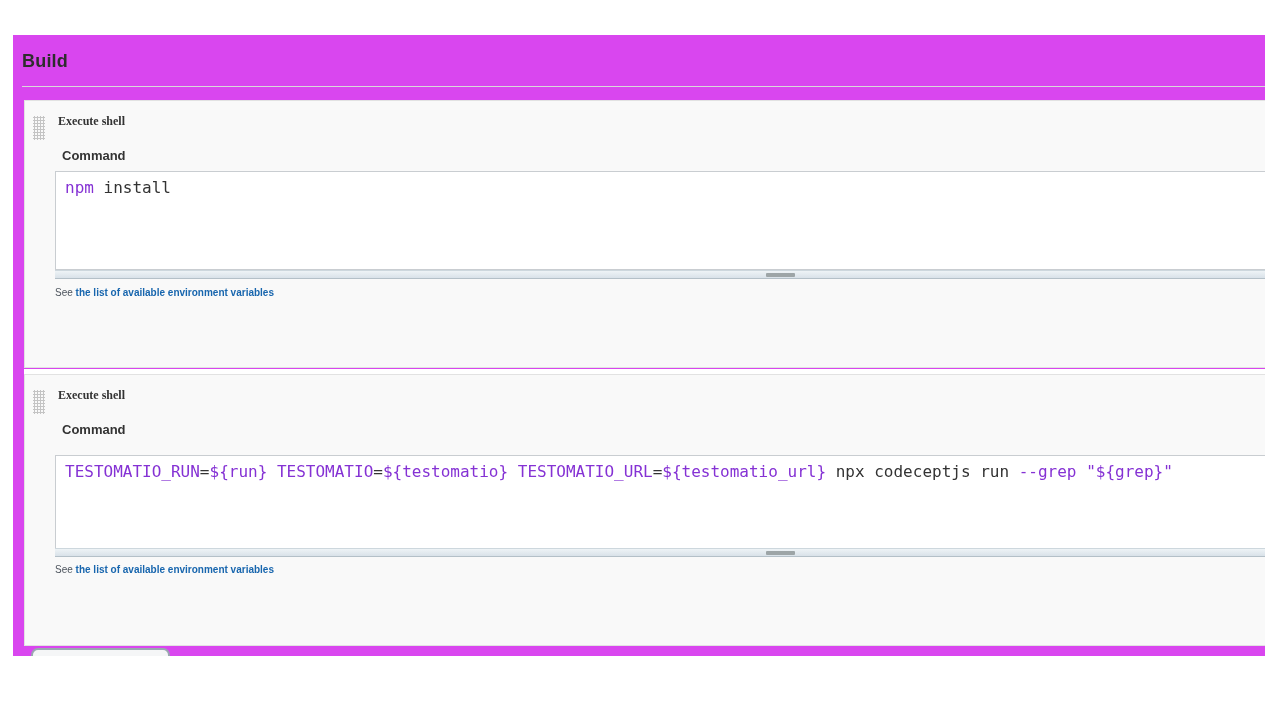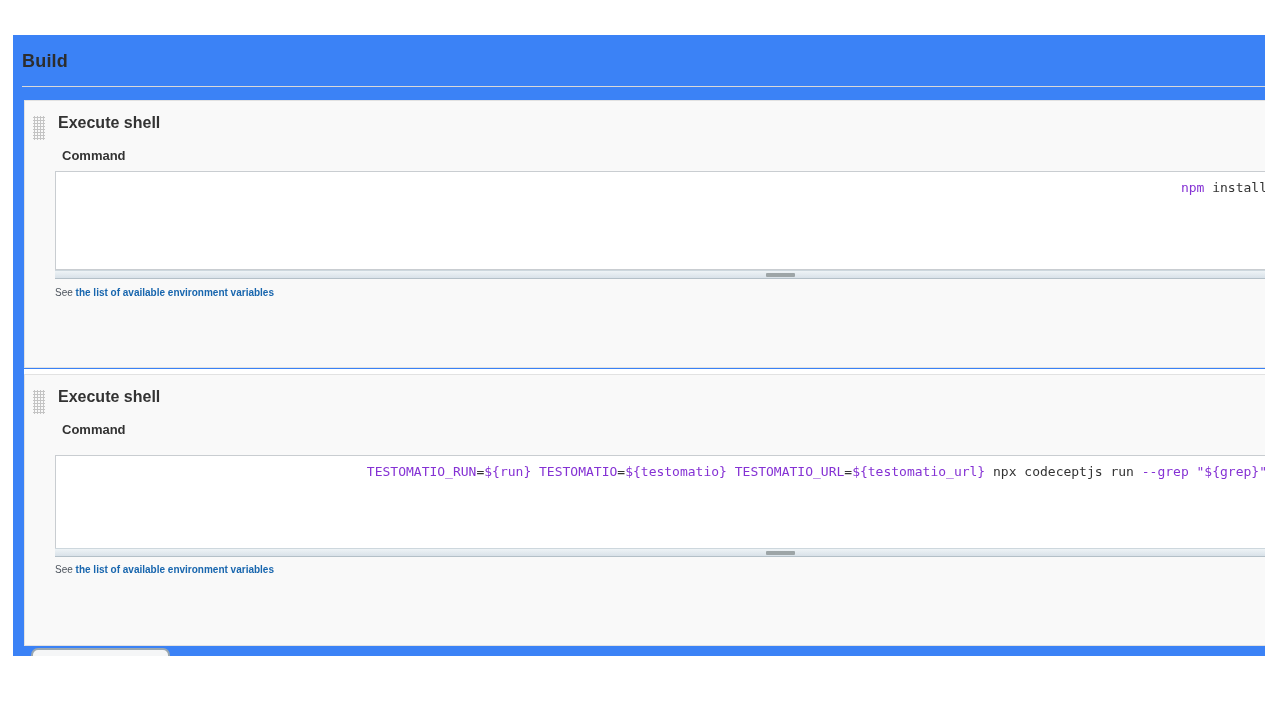--- a/index.html
+++ b/index.html
@@ -1,41 +1,41 @@
 <!DOCTYPE html>
 <html><head>
 <meta charset="utf-8">
 <style>
   * { margin:0; padding:0; box-sizing:border-box; }
   html,body { width:1280px; height:720px; background:#ffffff; overflow:hidden;
               font-family:"Liberation Sans", sans-serif; }
 
   .panel { position:absolute; left:13px; top:35px; width:1252px; height:621px;
-           background:#3b82f6; overflow:hidden;text-align:right; }
+           background:#d946ef; overflow:hidden; }
 
   .page-title { position:absolute; left:9px; top:16px; font-size:18px; font-weight:bold;
                 color:#2d2d2d; letter-spacing:.2px; }
   .section-rule { position:absolute; left:9px; right:0; top:51px; height:1px; background:#d9d9d9; }
 
   .step-card { position:absolute; left:11px; right:-2px; background:#f9f9f9;
                border:1px solid #e2e2e2; border-right:none; }
   .card-1 { top:65px;  height:268px; }
   .card-2 { top:339px; height:272px; }
   .card-gap { position:absolute; left:11px; right:0; top:334px; height:5px; background:#ffffff; }
 
   .drag-handle { position:absolute; left:8px; top:15px; width:12px; height:24px;
                  background-image:radial-gradient(#c4c4c4 1px, transparent 1.3px);
                  background-size:3px 3px; cursor:move; }
 
-  .step-title { position:absolute; left:33px; top:13px; font-size:16px; font-weight:bold; color:#333333; }
+  .step-title { position:absolute; left:33px; top:13px; font-size:12px; font-weight:bold; color:#333333;font-family:Liberation Serif, serif; }
   .cmd-label  { position:absolute; left:37px; top:47px; font-size:13px; font-weight:bold; color:#333333; }
 
   .editor { position:absolute; left:30px; right:0; height:99px; background:#ffffff;
             border:1px solid #c9cdd1; border-right:none; overflow:hidden;
-            font-family:"DejaVu Sans Mono", monospace; font-size:13px; line-height:18px;
+            font-family:"DejaVu Sans Mono", monospace; font-size:16px; line-height:18px;
             padding:7px 0 0 9px; white-space:pre; cursor:text; }
   .card-1 .editor { top:70px; }
   .card-2 .editor { top:80px; }
   .tok-violet { color:#8532d4; }
   .tok-plain  { color:#333333; }
 
   .resize-bar { position:absolute; left:30px; right:0; height:9px;
                 background:linear-gradient(#eef3f6, #d9e2e9);
                 border-top:1px solid #cdd7dd; border-bottom:1px solid #b4c0c8; cursor:ns-resize; }
   .card-1 .resize-bar { top:169px; }

